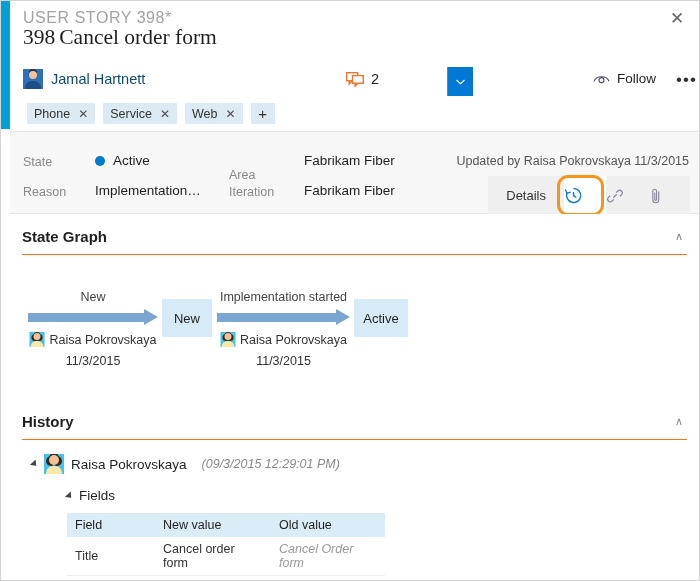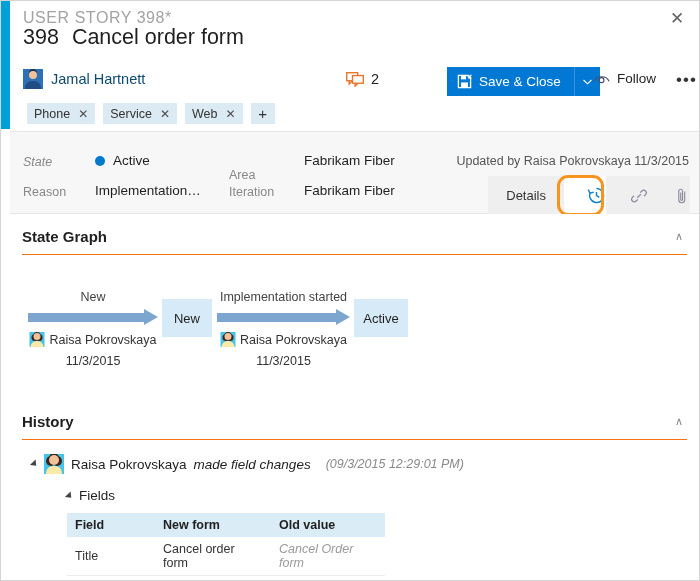--- a/index.html
+++ b/index.html
@@ -32,22 +32,23 @@
     color: #666; font-size: 17px; line-height: 1;
     cursor: pointer; user-select: none;
   }
   .crumb {
     position: absolute; left: 13px; top: 8px;
     font-size: 16px; letter-spacing: .55px;
     color: #a3a3a3;
   }
   .title-row {
     position: absolute; left: 13px; top: 24px;
-    display: flex; align-items: baseline; gap: 13px;
+    display: flex; align-items: baseline; gap: 4px;
     color: #1f1f1f;
+    font-family: Liberation Serif, serif;
   }
   .title-id { font-size: 21.5px; font-weight: 400; }
   .title-text { font-size: 21.5px; font-weight: 400; }
 
   .assigned-row {
     position: absolute; left: 13px; top: 68px;
     display: flex; align-items: center; gap: 8px;
   }
   .assigned-name { font-size: 14.5px; color: #0c4a6e; }
 
@@ -158,21 +159,21 @@
     font-size: 12.5px; color: #555;
   }
 
   
   .tab-bar {
     position: absolute; right: 9px; top: 44px;
     display: flex; height: 39px;
     background: #efefef;
   }
   .tab {
-    display: flex; align-items: center; justify-content: flex-end;
+    display: flex; align-items: center; justify-content: flex-start;
     padding: 0 18px; font-size: 13px; color: #333;
     cursor: pointer; position: relative;
   }
   .tab.icon-tab { padding: 0; width: 42px; }
   .tab.active { background: #ffffff; }
   .hl-ring {
     position: absolute;
     left: 556px; top: 174px;
     width: 47px; height: 41px;
     border: 3.5px solid #f7941e;
@@ -252,21 +253,21 @@
     display: flex; align-items: center; gap: 7px;
     font-size: 13.5px; color: #1f1f1f;
   }
   table.changes {
     margin: 10px 0 0 57px;
     border-collapse: collapse;
     width: 318px;
   }
   table.changes th {
     background: #daedf7; color: #1f1f1f;
-    font-size: 12.5px; font-weight: bold;
+    font-size: 12.5px; font-weight: normal;
     text-align: left; padding: 5px 8px;
   }
   table.changes td {
     font-size: 12.5px; color: #333;
     padding: 5px 8px;
     border-bottom: 1px solid #ececec;
   }
   table.changes td.old { color: #9a9a9a; font-style: italic; }
   table.changes col.c1 { width: 88px; }
   table.changes col.c2 { width: 116px; }
@@ -298,29 +299,20 @@
       <svg width="18" height="15" viewBox="0 0 18 15">
         <rect x="0.7" y="0.7" width="11" height="8" fill="none" stroke="#e8762c" stroke-width="1.4"></rect>
         <path d="M3.2 8.7 L3.2 12 L6.4 8.7" fill="none" stroke="#e8762c" stroke-width="1.4"></path>
         <rect x="6.5" y="3.6" width="10.8" height="7.6" fill="#fff" stroke="#e8762c" stroke-width="1.4"></rect>
         <path d="M9 11.2 L9 14.2 L12 11.2" fill="none" stroke="#e8762c" stroke-width="1.4"></path>
       </svg>
       <span class="cnt">2</span>
     </div>
 
     <div class="save-group">
-      <div class="save-btn">
-        <svg width="15" height="15" viewBox="0 0 16 16">
-          <path d="M1.5 1.5 H11 L14.5 5 V14.5 H1.5 Z" fill="none" stroke="#ffffff" stroke-width="1.4"></path>
-          <rect x="4.3" y="1.5" width="5.4" height="4.2" fill="#ffffff"></rect>
-          <rect x="4.3" y="9" width="7.4" height="5.5" fill="#ffffff"></rect>
-          <path d="M12 1 L15.4 4.6 M15.4 1 L12 4.6" stroke="#ffffff" stroke-width="1.3"></path>
-        </svg>
-        <span>Save &amp; Close</span>
-      </div>
       <div class="save-split">
         <svg width="9" height="6" viewBox="0 0 10 6">
           <path d="M0.6 0.8 L5 5 L9.4 0.8" fill="none" stroke="#ffffff" stroke-width="1.3"></path>
         </svg>
       </div>
     </div>
 
     <div class="follow-btn">
       <svg width="17" height="12" viewBox="0 0 18 12">
         <path d="M1 8.5 C3.5 2, 14.5 2, 17 8.5" fill="none" stroke="#4b4b6b" stroke-width="1.2"></path>
@@ -343,21 +335,21 @@
       <div class="tag">
         <span>Web</span>
         <span class="x">✕</span>
       </div>
       <div class="tag-add">+</div>
     </div>
   </div>
 
   <div class="field-strip">
 
-    <div class="fld fld-label" style="left:13px; top:23px;font-style:italic;">State</div>
+    <div class="fld fld-label" style="left:13px; top:23px;">State</div>
     <div class="fld fld-value" style="left:85px; top:21px;">
       <span class="state-dot"></span><span>Active</span>
     </div>
 
     <div class="fld fld-label" style="left:13px; top:53px;">Reason</div>
     <div class="fld fld-value" style="left:85px; top:51px;">Implementation…</div>
 
     <div class="fld fld-label" style="left:219px; top:36px;">Area</div>
     <div class="fld fld-value" style="left:294px; top:21px;">Fabrikam Fiber</div>
 
@@ -436,39 +428,38 @@
 
     <div class="section-head" style="margin-top:18px;">
       <span class="section-title">History</span>
       <span class="chev">∧</span>
     </div>
 
     <div class="hist-entry">
       <span class="tri"></span>
       <span class="avatar female"></span>
       <span class="hist-name">Raisa Pokrovskaya</span>
-      <span class="hist-action">made field changes</span>
       <span class="hist-date">(09/3/2015 12:29:01 PM)</span>
     </div>
 
     <div class="fields-node">
       <span class="tri"></span>
       <span>Fields</span>
     </div>
 
     <table class="changes">
       <colgroup>
           <col class="c1">
           <col class="c2">
           <col>
         </colgroup>
       <thead>
         <tr>
           <th>Field</th>
-          <th>New form</th>
+          <th>New value</th>
           <th>Old value</th>
         </tr>
       </thead>
       <tbody>
         <tr>
           <td>Title</td>
           <td>Cancel order form</td>
           <td class="old">Cancel Order form</td>
         </tr>
         <tr>

